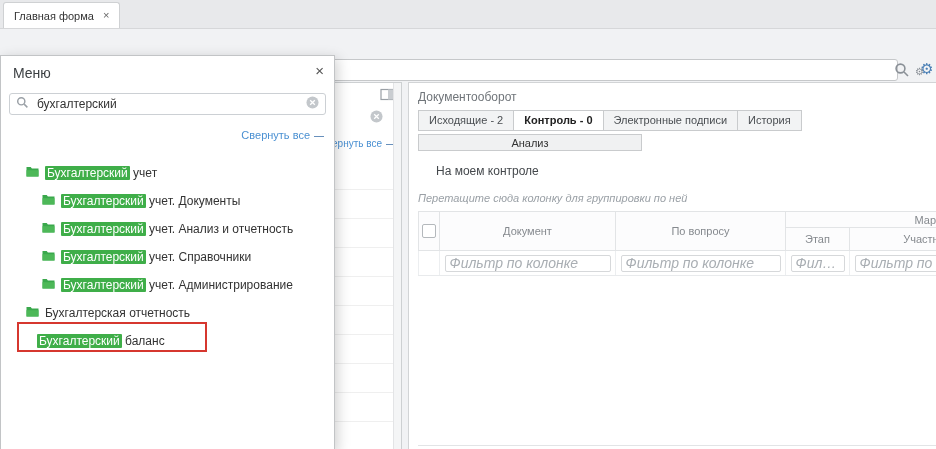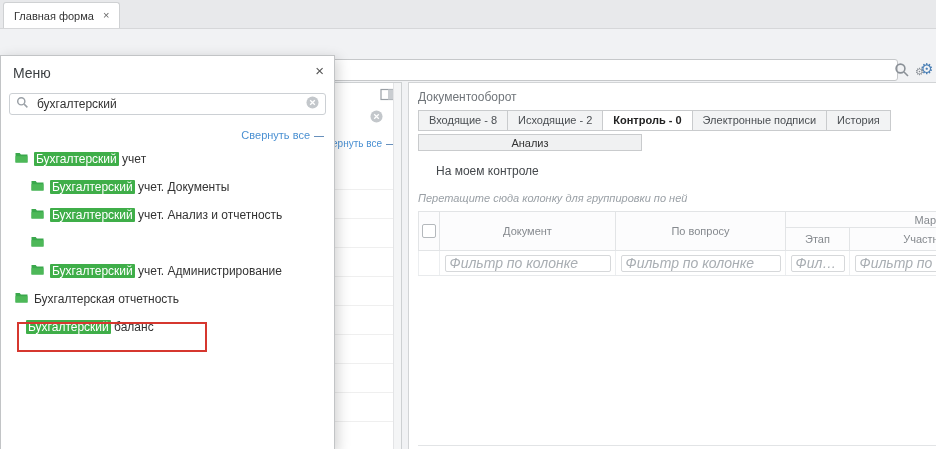--- a/index.html
+++ b/index.html
@@ -34,21 +34,21 @@
   .menu{position:absolute;left:0;top:55px;width:333px;height:394px;background:#fff;border:1px solid #c2c4c6;
         box-shadow:3px 3px 12px rgba(0,0,0,.18);z-index:40;}
   .menu-title{position:absolute;left:12px;top:9px;font-size:14px;color:#3c4043;}
   .menu-close{position:absolute;right:10px;top:7px;font-size:15px;color:#555;line-height:1;cursor:default;}
   .menu-search{position:absolute;left:8px;right:8px;top:37px;height:20px;border:1px solid #ccd0d4;border-radius:3px;
                display:flex;align-items:center;padding:0 6px;gap:6px;background:#fff;}
   .menu-search input{border:none;outline:none;flex:1;font-size:12px;color:#333;font-family:inherit;background:transparent;}
   .menu-collapse{position:absolute;right:10px;top:73px;font-size:11px;color:#4a90d2;white-space:nowrap;}
   .dash{display:inline-block;margin-left:4px;font-size:10px;color:#3a6ea8;}
   .tree{position:absolute;left:0;right:0;top:96px;}
-  .tree-row{height:28px;display:flex;align-items:flex-start;gap:6px;}
+  .tree-row{height:28px;display:flex;align-items:flex-end;gap:6px;margin-left:11px;}
   .lvl0{padding-left:14px;}
   .lvl1{padding-left:30px;}
   .leaf{padding-left:25px;}
   .hl{background:#3fae49;color:#fff;padding:0 2px;border-radius:1px;}
   .hl:empty{display:none;}
   .annotation{position:absolute;left:16px;top:266px;width:186px;height:26px;border:2px solid #d6372f;z-index:60;}
 
   
   .docflow{position:absolute;left:408px;top:82px;width:528px;height:367px;background:#fff;
            border:1px solid #d2d4d6;border-right:none;overflow:hidden;}
@@ -193,20 +193,21 @@
               <path d="M0.5 1h4.2l1.2 1.6h6.6v8H.5z" fill="#3aa84c"></path>
               <path d="M.5 4.2h12v6.3H.5z" fill="#4db858"></path>
             </svg></span>
         <span><span class="hl">Бухгалтерский</span><span> учет. Анализ и отчетность</span></span>
       </div>
       <div class="tree-row lvl1">
         <span><svg width="13" height="11" viewBox="0 0 13 11">
               <path d="M0.5 1h4.2l1.2 1.6h6.6v8H.5z" fill="#3aa84c"></path>
               <path d="M.5 4.2h12v6.3H.5z" fill="#4db858"></path>
             </svg></span>
+        <span><span class="hl">Бухгалтерский</span><span> учет. Справочники</span></span>
       </div>
       <div class="tree-row lvl1">
         <span><svg width="13" height="11" viewBox="0 0 13 11">
               <path d="M0.5 1h4.2l1.2 1.6h6.6v8H.5z" fill="#3aa84c"></path>
               <path d="M.5 4.2h12v6.3H.5z" fill="#4db858"></path>
             </svg></span>
         <span><span class="hl">Бухгалтерский</span><span> учет. Администрирование</span></span>
       </div>
       <div class="tree-row lvl0">
         <span><svg width="13" height="11" viewBox="0 0 13 11">
@@ -220,21 +221,20 @@
       </div>
     </div>
 
     <div class="annotation"></div>
   </div>
 
   <div class="docflow">
     <div class="docflow-title">Документооборот</div>
 
     <div class="tabs">
-      <div class="tab">Входящие - 8</div>
       <div class="tab">Исходящие - 2</div>
       <div class="tab active">Контроль - 0</div>
       <div class="tab">Электронные подписи</div>
       <div class="tab">История</div>
     </div>
 
     <div class="btn-remove">Анализ</div>
     <div class="section-title">На моем контроле</div>
     <div class="group-hint">Перетащите сюда колонку для группировки по ней</div>
 

